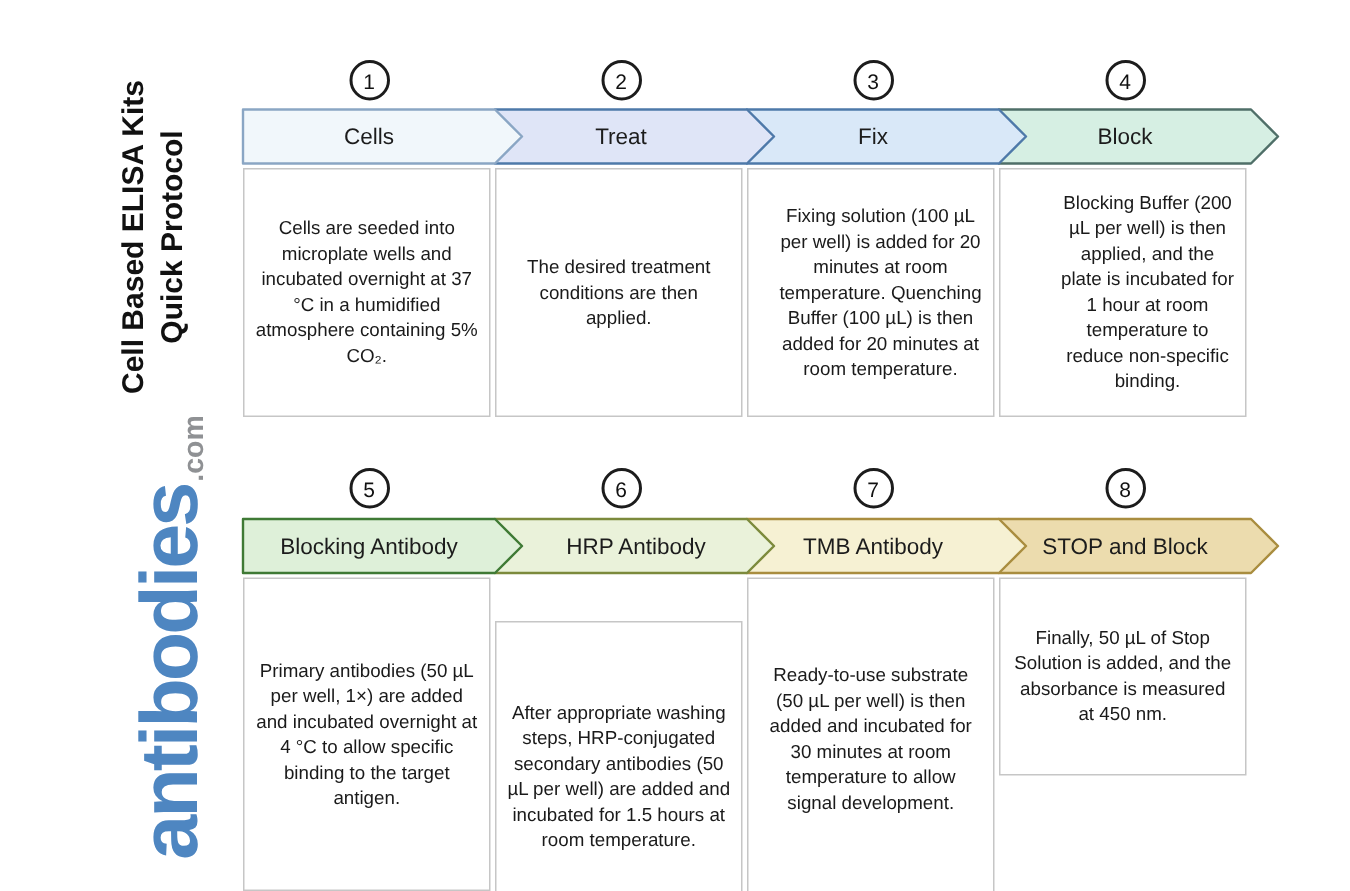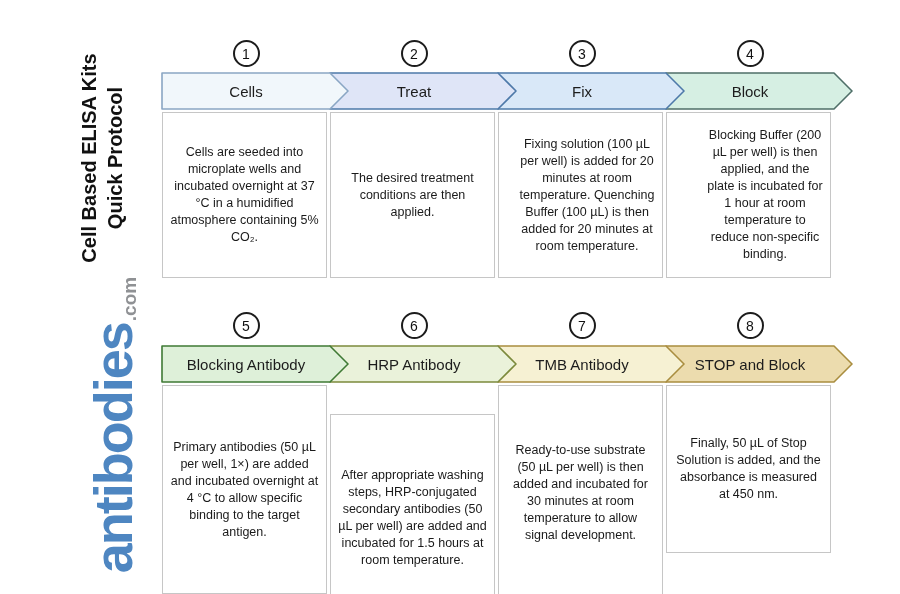--- a/index.html
+++ b/index.html
@@ -130,36 +130,36 @@
   <svg class="chevron-svg" style="top:345px;" width="694" height="38" viewBox="0 0 694 38">
     <polygon points="504,1 672,1 690,19 672,37 504,37" stroke-width="1.6" stroke-linejoin="round" fill="#ecdcae" stroke="#a98d3f"></polygon>
     <polygon points="336,1 504,1 522,19 504,37 336,37" stroke-width="1.6" stroke-linejoin="round" fill="#f6f1d3" stroke="#a98d3f"></polygon>
     <polygon points="168,1 336,1 354,19 336,37 168,37" stroke-width="1.6" stroke-linejoin="round" fill="#eaf2da" stroke="#7c8a3c"></polygon>
     <polygon points="0,1 168,1 186,19 168,37 0,37" stroke-width="1.6" stroke-linejoin="round" fill="#def0d9" stroke="#3f7a35"></polygon>
   </svg>
 
   <div class="chevron-label" style="left:162px; top:345px;">
     <span>Blocking Antibody</span>
   </div>
-  <div class="chevron-label" style="left:330px; top:345px;">
+  <div class="chevron-label" style="left:340px; top:345px;">
     <span>HRP Antibody</span>
   </div>
   <div class="chevron-label" style="left:498px; top:345px;">
     <span>TMB Antibody</span>
   </div>
   <div class="chevron-label" style="left:666px; top:345px;">
     <span>STOP and Block</span>
   </div>
 
   <div class="desc-box" style="left:162px; top:385px; height:209px;">
     <span>Primary antibodies (50 µL per well, 1×) are added and incubated overnight at 4 °C to allow specific binding to the target antigen.</span>
   </div>
   <div class="desc-box" style="left:330px; top:385px; height:208px;margin-top:29px;">
     <span>After appropriate washing steps, HRP-conjugated secondary antibodies (50 µL per well) are added and incubated for 1.5 hours at room temperature.</span>
   </div>
   <div class="desc-box" style="left:498px; top:385px; height:216px;">
     <span>Ready-to-use substrate (50 µL per well) is then added and incubated for 30 minutes at room temperature to allow signal development.</span>
   </div>
-  <div class="desc-box" style="left:666px; top:385px; height:168px;text-align:center;">
+  <div class="desc-box" style="left:666px; top:385px; height:132px;text-align:center;">
     <span>Finally, 50 µL of Stop Solution is added, and the absorbance is measured at 450 nm.</span>
   </div>
 
 </div>
 
 </body></html>

